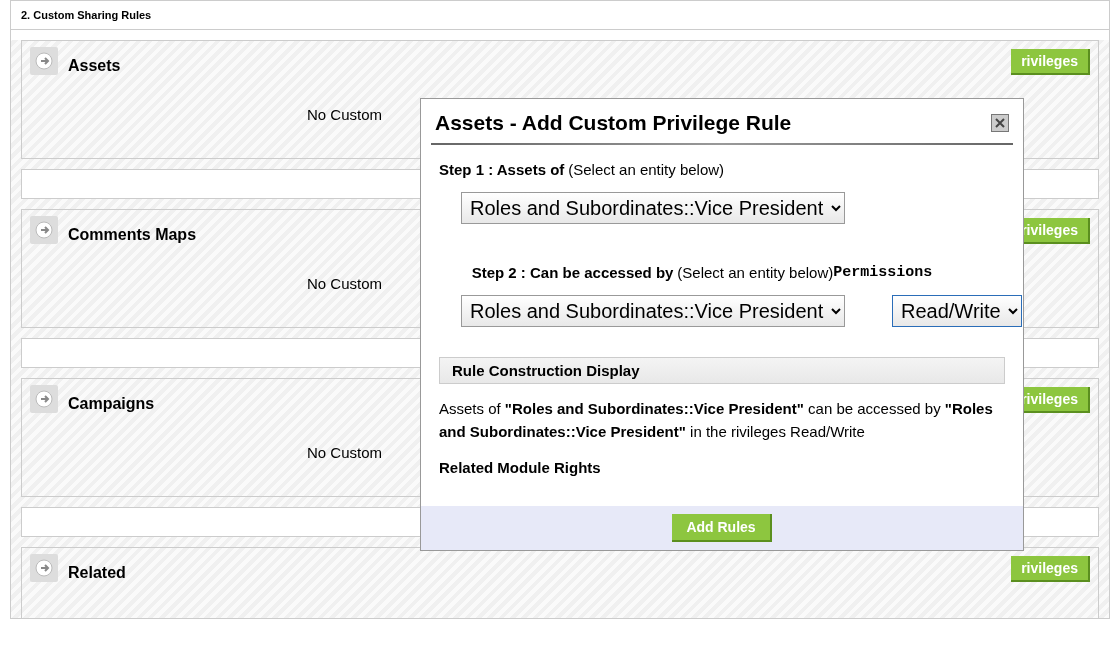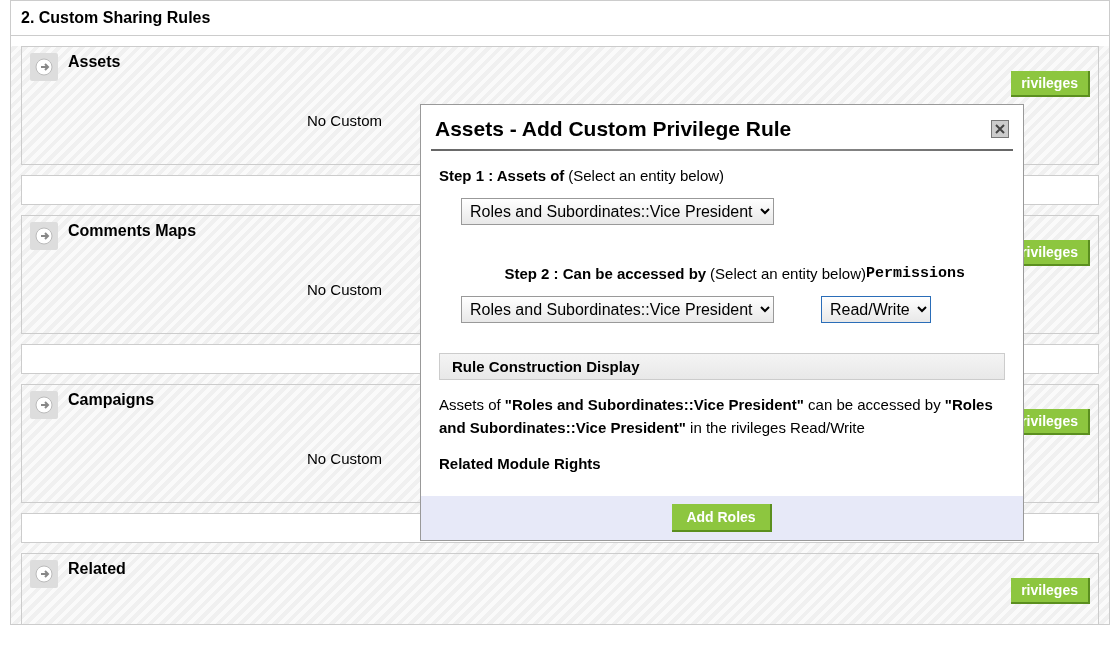--- a/index.html
+++ b/index.html
@@ -7,59 +7,59 @@
     font-family: Arial, Helvetica, sans-serif;
     font-size: 14px;
     background: #fff;
     color: #000;
   }
   .outer-panel {
     border: 1px solid #ccc;
     margin: 0 10px 10px 10px;
   }
   .panel-title {
-    font-size: 16px;
+    font-size: 11px;
     font-weight: bold;
     padding: 8px 10px;
     border-bottom: 1px solid #ccc;
     background: #fff;
   }
   .diag-bg {
     background-image: repeating-linear-gradient(-45deg, #fafafa 0px, #fafafa 4px, #f0f0f0 4px, #f0f0f0 8px);
   }
   .module-block {
     margin: 10px;
     border: 1px solid #ccc;
     background-color: rgba(255,255,255,0);
     position: relative;
   }
   .module-header {
     display: flex;
-    align-items: flex-start;
+    align-items: flex-end;
     padding: 6px 8px;
   }
   .expand-icon {
     width: 28px;
     height: 28px;
     background: #ddd;
     display: flex;
     align-items: center;
     justify-content: center;
     border-radius: 2px;
     margin-right: 10px;
   }
   .expand-icon svg { display: block; }
   .module-name {
     font-size: 16px;
     font-weight: bold;
   }
   .priv-btn {
     position: absolute;
     right: 8px;
-    top: 24px;
+    top: 8px;
     background: #8dc63f;
     color: #fff;
     font-weight: bold;
     border: none;
     border-bottom: 2px solid #5b8f1f;
     border-right: 2px solid #5b8f1f;
     padding: 4px 10px;
     font-size: 14px;
     cursor: pointer;
     z-index: 1;
@@ -123,31 +123,31 @@
   }
   .step-hint {
     font-size: 15px;
     font-weight: normal;
   }
   .select-row {
     margin: 14px 0 40px 22px;
   }
   .step2-row {
     display: flex;
-    justify-content: flex-end;
+    justify-content: center;
     align-items: flex-start;
     margin-bottom: 14px;
   }
   .step2-selects {
     margin: 0 0 30px 22px;
     display: flex;
     gap: 18px;
   }
   select {
-    font-size: 16px;
+    font-size: 20px;
     padding: 3px 4px;
     background: linear-gradient(#fff, #e8e8e8);
     border: 1px solid #999;
   }
   .perm-select {
     border: 1px solid #2a6db8;
     margin-left: 29px;
   }
   .rule-display-header {
     background: linear-gradient(#f4f4f4, #e8e8e8);
@@ -158,21 +158,21 @@
     margin-bottom: 14px;
   }
   .rule-text {
     font-size: 15px;
     line-height: 1.5;
     margin-bottom: 16px;
   }
   .related-label {
     font-weight: bold;
     font-size: 15px;
-    margin-bottom: 14px;
+    margin-bottom: 20px;
   }
   .modal-footer {
     background: #e7e9f8;
     padding: 8px;
     text-align: center;
   }
   .add-rule-btn {
     background: #8dc63f;
     color: #fff;
     font-weight: bold;
@@ -301,18 +301,18 @@
 
         <div class="rule-display-header">Rule Construction Display</div>
 
         <div class="rule-text">
           <span>Assets of </span><b>"Roles and Subordinates::Vice President"</b><span> can be accessed by </span><b>"Roles and Subordinates::Vice President"</b><span> in the rivileges Read/Write</span>
         </div>
 
         <div class="related-label">Related Module Rights</div>
       </div>
       <div class="modal-footer">
-        <button class="add-rule-btn">Add Roles</button>
+        <button class="add-rule-btn">Add Rules</button>
       </div>
     </div>
 
   </div>
 </div>
 
 </body></html>

